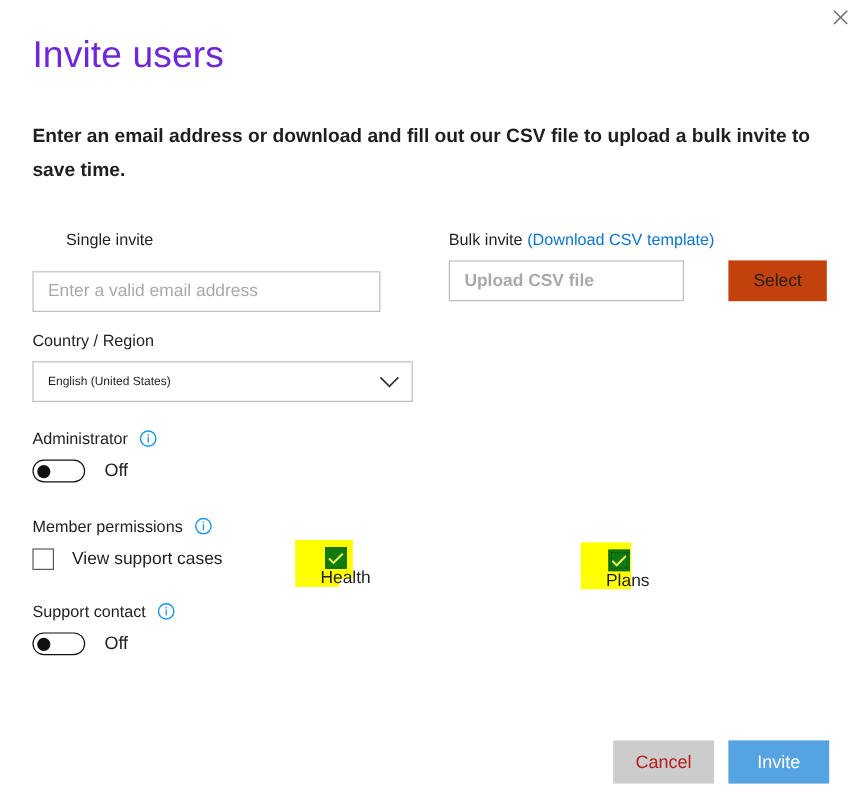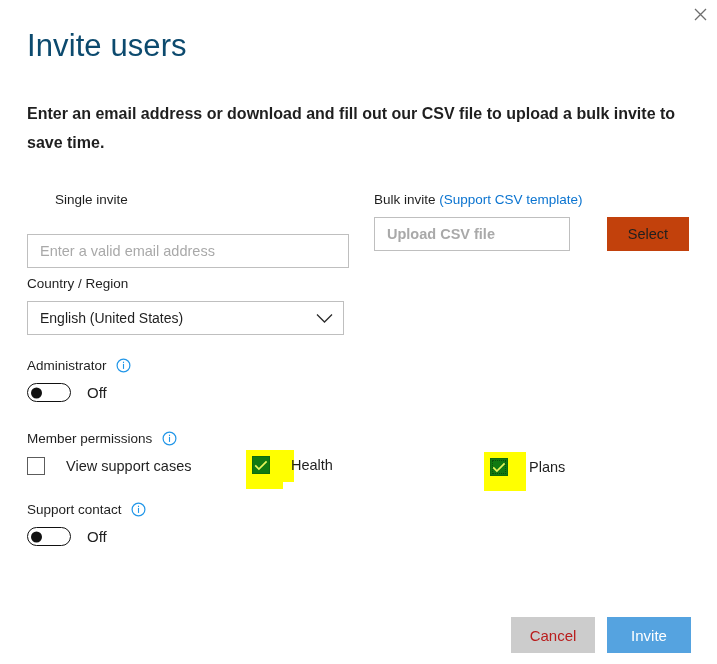--- a/index.html
+++ b/index.html
@@ -40,21 +40,21 @@
   }
   #close-btn svg { display: block; }
 
   
   #page-title {
     position: absolute;
     left: 27px;
     top: 26px;
     font-size: 31px;
     font-weight: 300;
-    color: #0c4a6e;
+    color: #6d28d9;
     letter-spacing: 0.1px;
     line-height: 40px;
     white-space: nowrap;
   }
   #intro-text {
     position: absolute;
     left: 27px;
     top: 99px;
     width: 660px;
     font-size: 16px;
@@ -86,22 +86,22 @@
     padding: 0 12px;
     outline: none;
   }
   .text-input::placeholder { color: #a9a9a9; opacity: 1; }
 
   
   #single-invite-label { position: absolute; left: 27px; top: 191px; margin-left: 28px; }
   #single-invite-input {
     position: absolute;
     left: 27px;
-    top: 234px;
-    width: 322px;
+    top: 226px;
+    width: 290px;
     height: 34px;
   }
 
   
   #bulk-invite-label { position: absolute; left: 374px; top: 191px; }
   #bulk-invite-input {
     position: absolute;
     left: 374px;
     top: 217px;
     width: 196px;
@@ -134,21 +134,21 @@
     box-sizing: border-box;
     border: 1px solid #bfbfbf;
     background: #ffffff;
     display: flex;
     align-items: center;
     padding: 0 10px 0 12px;
     cursor: pointer;
   }
   #country-select-value {
     flex: 1;
-    font-size: 14px;
+    font-size: 10px;
     color: #1f1f1f;
     white-space: nowrap;
   }
 
   
   .info-icon {
     display: inline-block;
     vertical-align: -3px;
     margin-left: 6px;
   }
@@ -213,21 +213,21 @@
     background: #117a11;
     display: flex;
     align-items: center;
     justify-content: center;
   }
   .checkbox-box.checked.focused {
     outline: 1px dotted #0b4d0b;
     outline-offset: -3px;
   }
   .checkbox-label {
-    margin-left: 21px;
+    margin-left: 15px;
     font-size: 14.5px;
     color: #1f1f1f;
     white-space: nowrap;
     text-align: right;
   }
 
   #view-support-cases-row { left: 27px; top: 457px; }
 
   
   .highlight-wrap {
@@ -235,20 +235,21 @@
   }
   .highlight-blob {
     position: absolute;
     background: #ffff00;
   }
   .hl-content {
     position: relative;
     display: flex;
     align-items: center;
     cursor: pointer;
+    flex-direction: column;
   }
 
   #health-highlight { left: 246px; top: 450px; }
   #health-highlight .hl-a { left: 0px;  top: 0px;  width: 48px; height: 32px; }
   #health-highlight .hl-b { left: 0px;  top: 32px; width: 37px; height: 7px;  }
 
   #plans-highlight { left: 484px; top: 452px; }
   #plans-highlight .hl-a { left: 0px;  top: 0px;  width: 42px; height: 32px; }
   #plans-highlight .hl-b { left: 0px;  top: 32px; width: 42px; height: 7px;  }
 
@@ -297,21 +298,21 @@
 
   <div id="page-title">Invite users</div>
 
   <div id="intro-text">Enter an email address or download and fill out our CSV file to upload a bulk invite to save time.</div>
 
   <div id="single-invite-label" class="field-label">Single invite</div>
   <input id="single-invite-input" class="text-input" type="text" placeholder="Enter a valid email address" style="">
 
   <div id="bulk-invite-label" class="field-label">
     <span>Bulk invite</span>
-    <span class="link-text">(Support CSV template)</span>
+    <span class="link-text">(Download CSV template)</span>
   </div>
   <input id="bulk-invite-input" class="text-input" type="text" placeholder="Upload CSV file" style="">
   <button id="select-file-button">Select</button>
 
   <div id="country-label" class="field-label">Country / Region</div>
   <div id="country-select">
     <span id="country-select-value">English (United States)</span>
     <svg width="17" height="11" viewBox="0 0 17 11">
       <path d="M1 1.5 L8.5 9 L16 1.5" stroke="#2b2b2b" stroke-width="1.3" fill="none"></path>
     </svg>

